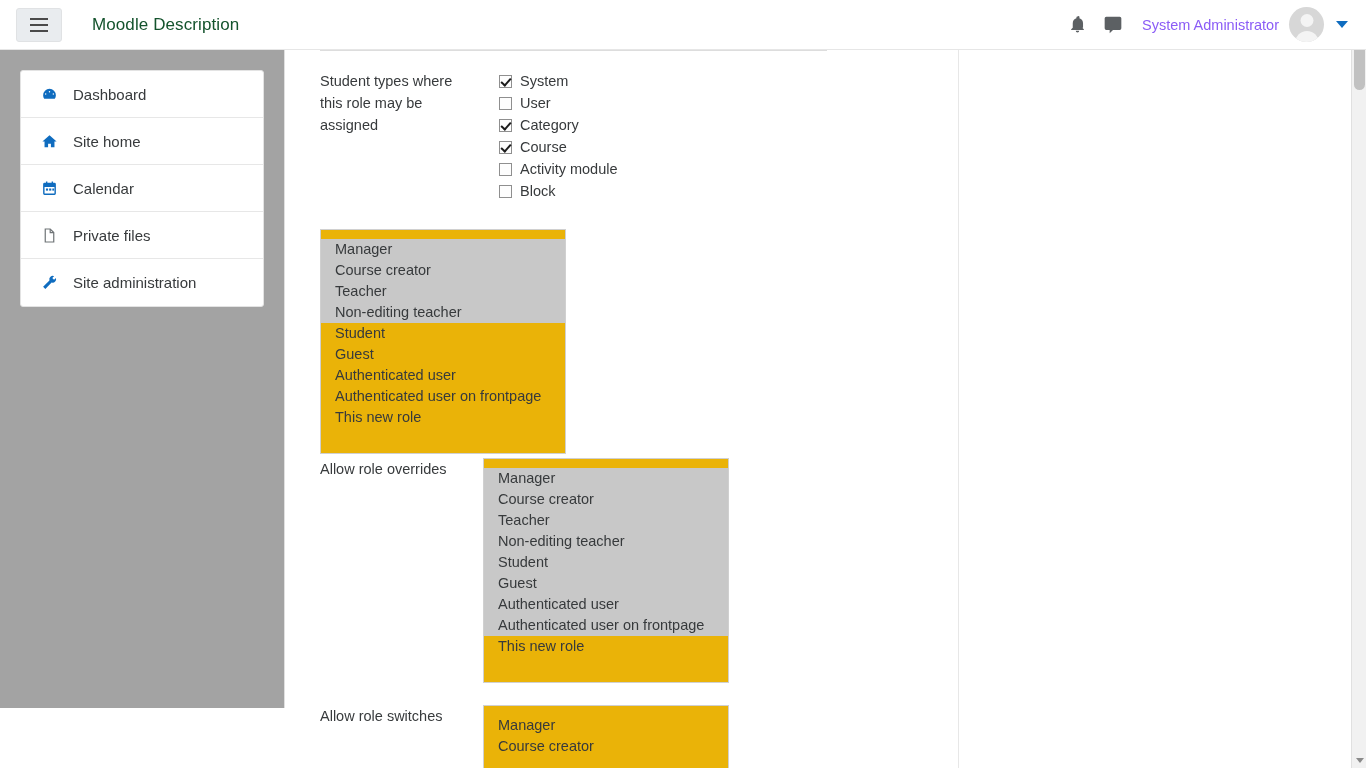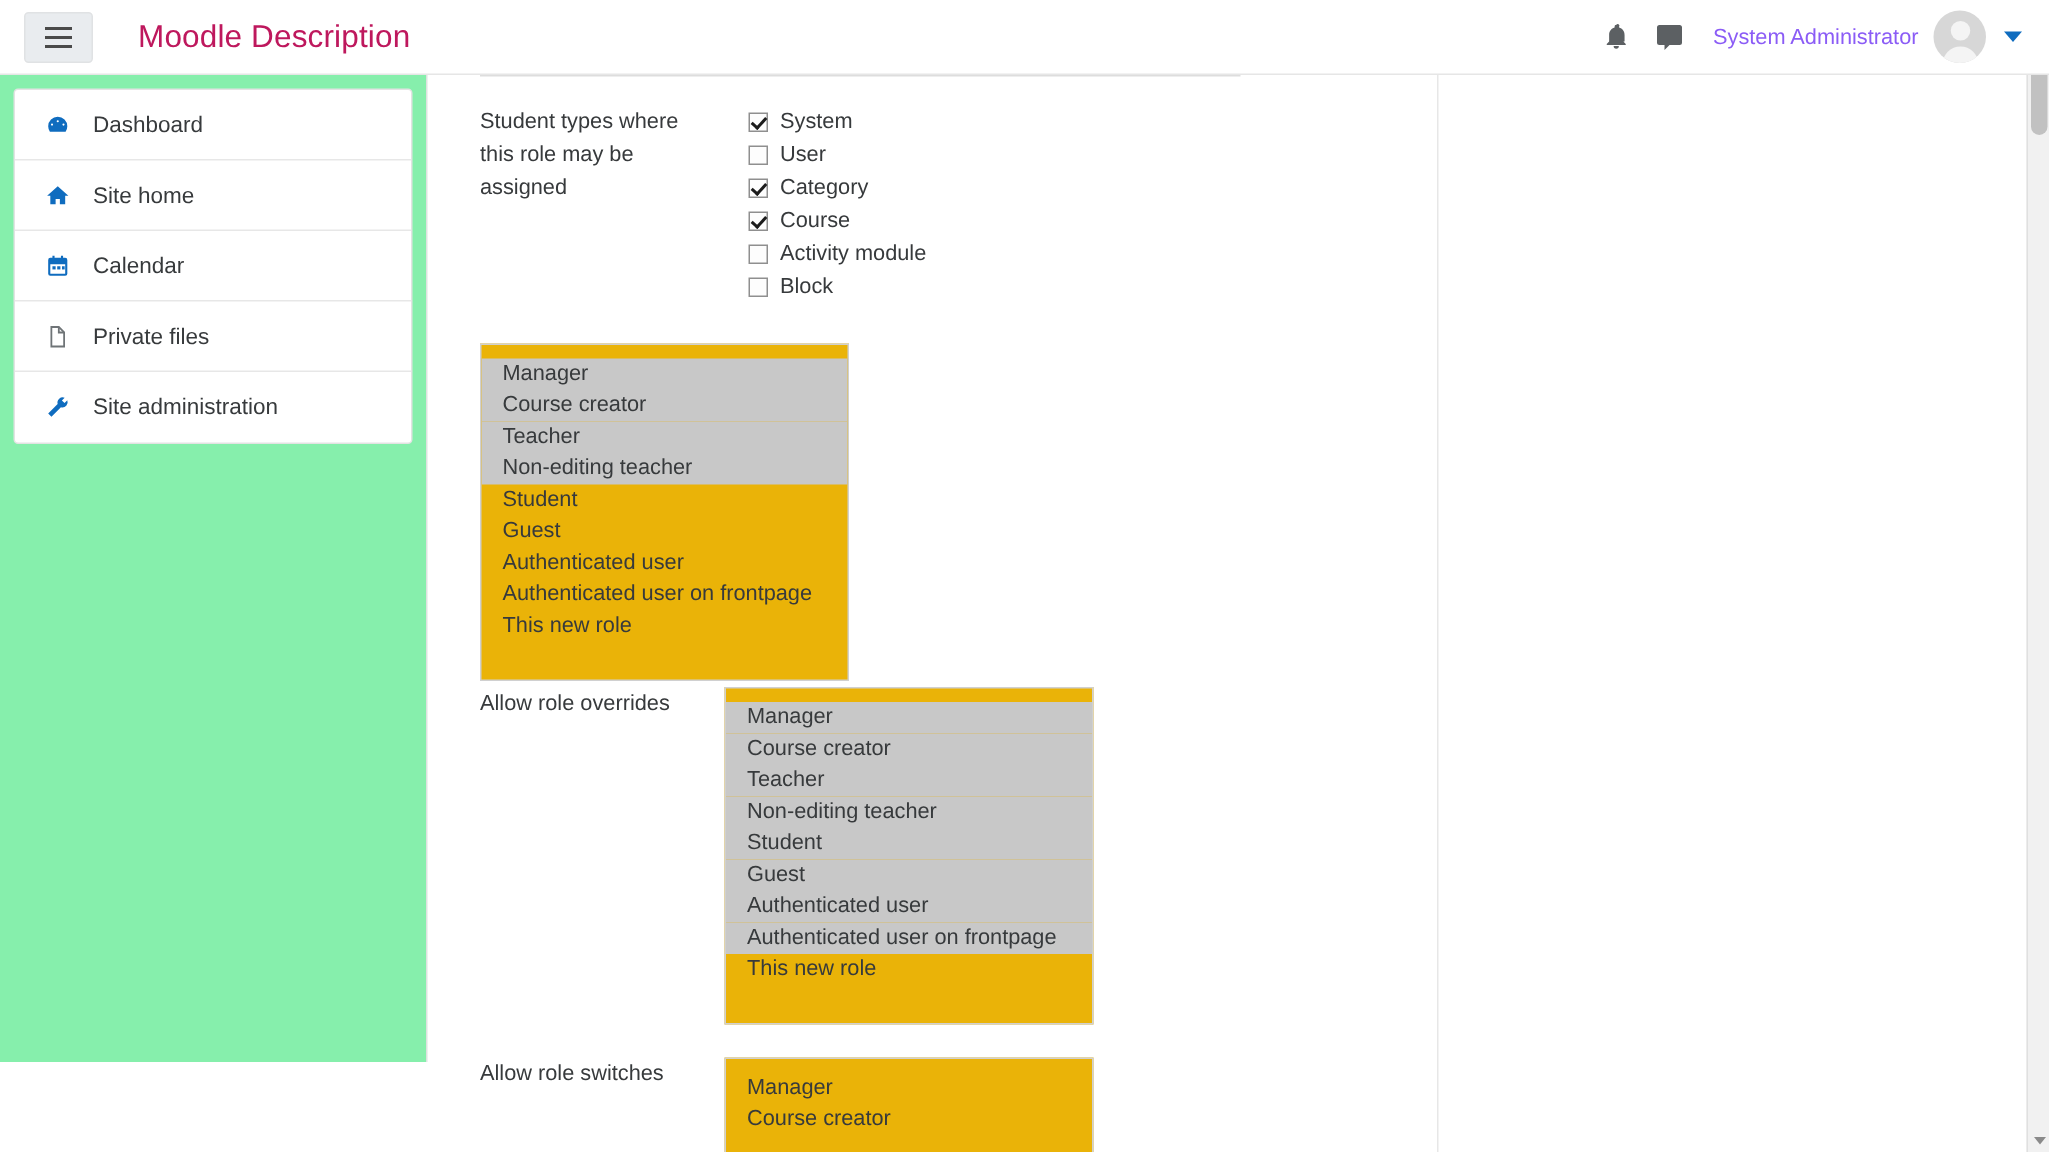--- a/index.html
+++ b/index.html
@@ -31,22 +31,22 @@
     display: flex; flex-direction: column;
     align-items: center; justify-content: center;
     cursor: pointer;
   }
   .burger span {
     display: block; width: 18px; height: 2px;
     background: #4a4a4a; margin: 2px 0;
   }
   .brand {
     margin-left: 30px;
-    font-size: 21px;
-    color: #be185d;
+    font-size: 17px;
+    color: #14532d;
     font-weight: 400;
     letter-spacing: 0.1px;
   }
   .nav-right {
     margin-left: auto;
     display: flex; align-items: center;
     padding-right: 18px;
   }
   .nav-icon {
     width: 30px; height: 30px;
@@ -86,23 +86,23 @@
     border-left: 6px solid transparent;
     border-right: 6px solid transparent;
     border-top: 7px solid #0f6cbf;
     cursor: pointer;
   }
 
   
   .sidebar {
     position: absolute; top: 50px; left: 0;
     width: 285px; height: 658px;
-    background: #86efac;
+    background: #a3a3a3;
     border-right: 1px solid #e0e0e0;
-    padding: 9px;
+    padding: 20px;
   }
   .navblock {
     background: #ffffff;
     border: 1px solid #e3e3e3;
     border-radius: 3px;
   }
   .nav-item {
     display: flex; align-items: center;
     height: 47px;
     padding: 0 16px;

